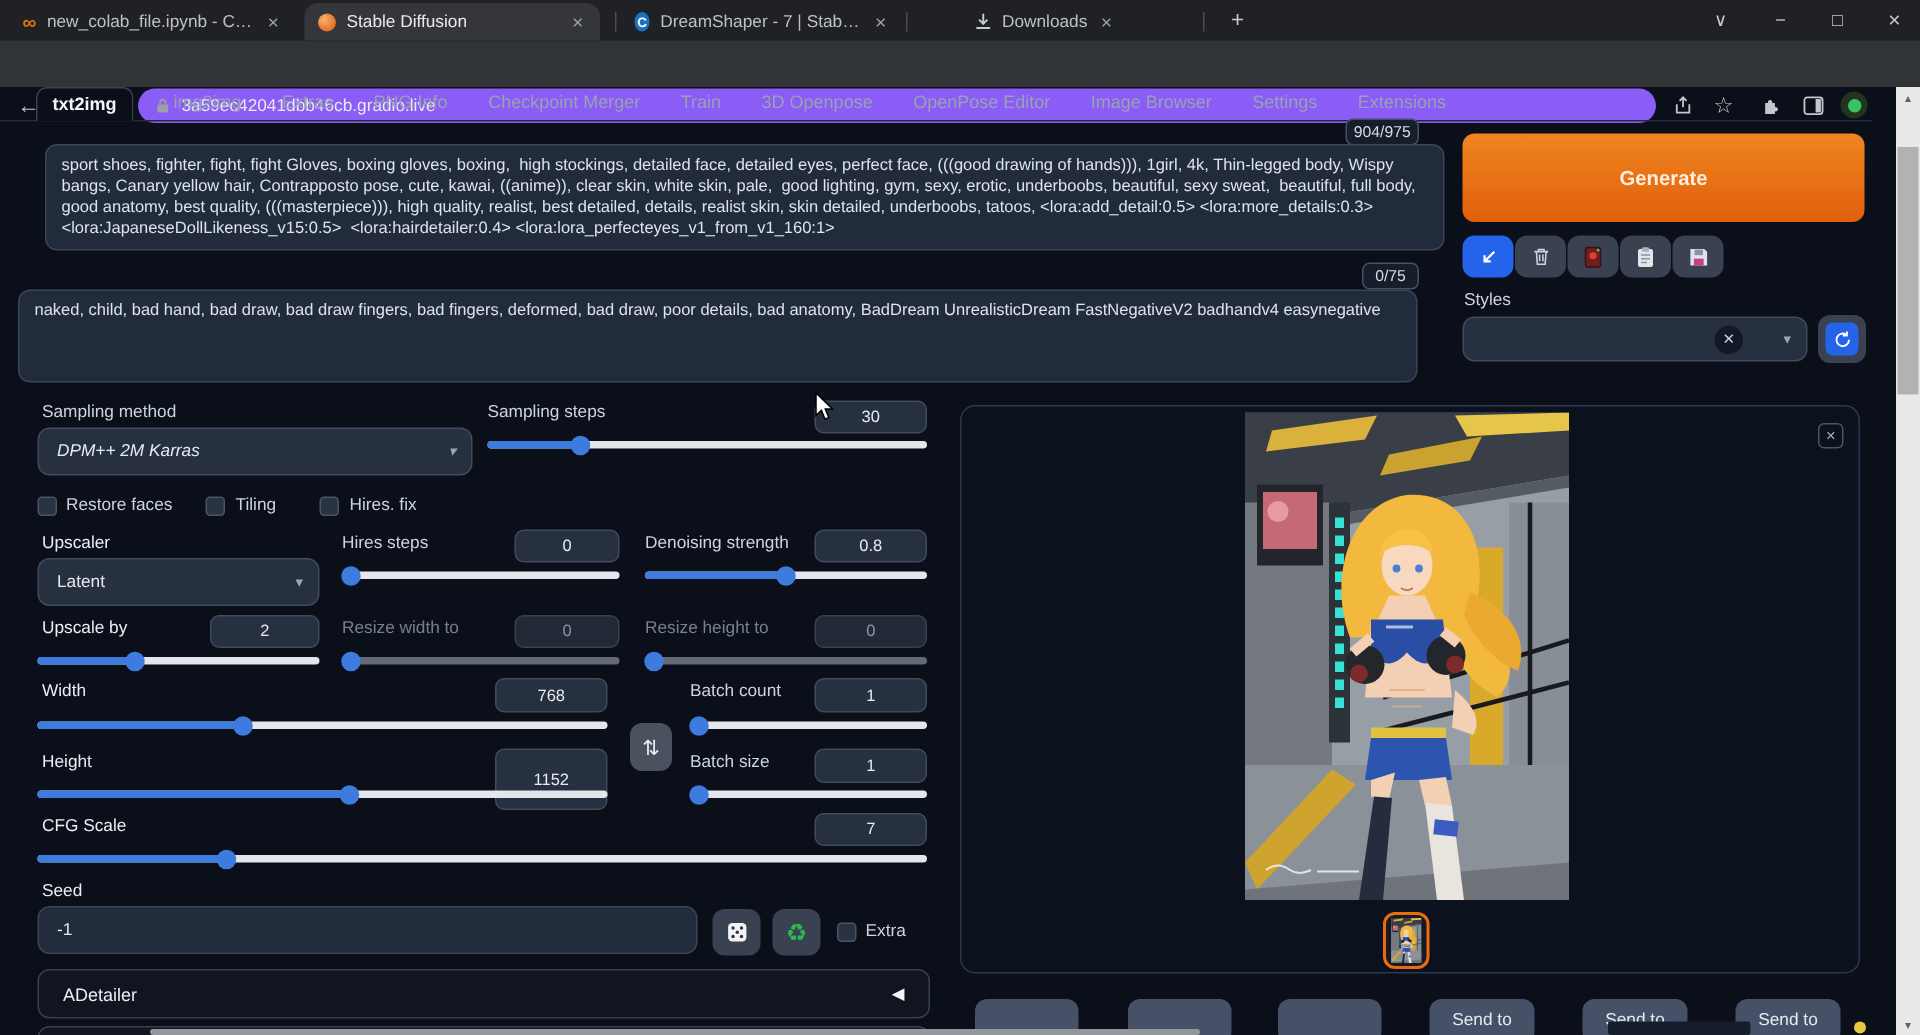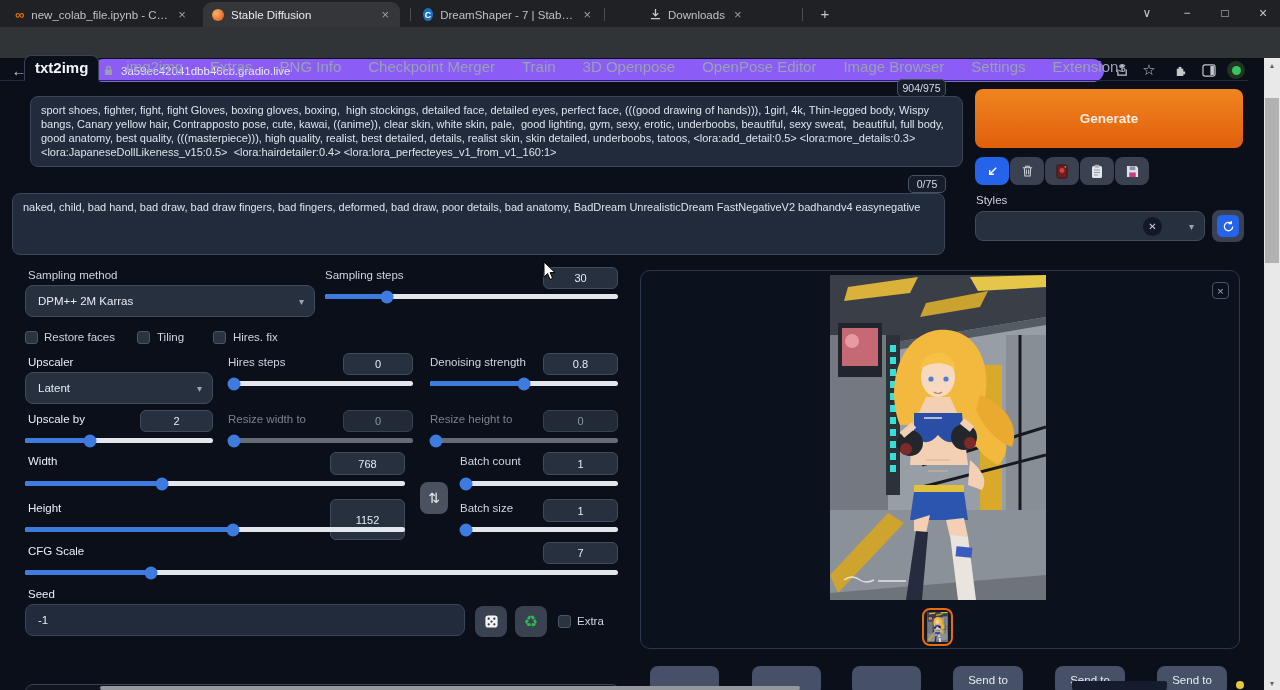--- a/index.html
+++ b/index.html
@@ -23,21 +23,21 @@
            display:flex; align-items:center; justify-content:center; }
   .omni { position:absolute; left:92px; top:32px; width:1012px; height:23px; background:#8b5cf6;
           border-radius:12px; display:flex; align-items:center; gap:8px; padding:0 12px;
           color:#e8eaed; font-size:11.5px; }
   .tbico { position:absolute; top:33px; color:#c4c7ca; font-size:13px; width:20px; height:20px;
            display:flex; align-items:center; justify-content:center; }
 
   
   .gnav { position:absolute; left:0; top:58px; width:1248px; height:23px; display:flex; align-items:flex-end;
           gap:27px; padding-left:24px; border-bottom:1px solid #232c3d; }
-  .gtab { color:#98a2b3; font-size:15px; padding-bottom:5px; white-space:nowrap; cursor:default; }
+  .gtab { color:#98a2b3; font-size:12px; padding-bottom:5px; white-space:nowrap; cursor:default; }
   .gtab.active { color:#f2f5f9; font-weight:700; padding:3px 10px 4px; border:1px solid #394356;
                  border-bottom:1px solid #0b0f19; border-radius:7px 7px 0 0; margin-bottom:-1px; background:#0b0f19; }
 
   
   textarea.prompt { position:absolute; background:#212b3b; border:1px solid #3a4557; border-radius:8px;
           color:#dde3ec; font-size:11px; line-height:14px; padding:6px 10px; resize:none; outline:none;
           font-family:"Liberation Sans", sans-serif; overflow:hidden; }
   .counter { position:absolute; background:#161e2c; border:1px solid #465163; border-radius:5px;
           color:#d6dce6; font-size:10.5px; display:flex; align-items:center; justify-content:center; }
   .lbl { position:absolute; font-size:11.5px; color:#ccd4df; white-space:nowrap; }
@@ -211,21 +211,21 @@
     <span style="width:22px; height:22px; border-radius:5px; background:#2563eb; display:flex; align-items:center; justify-content:center;">
       <svg width="13" height="13" viewBox="0 0 14 14">
           <path d="M11.5 7 a4.5 4.5 0 1 1-1.4-3.2 M10 1 v3 h-3" stroke="#fff" stroke-width="1.4" fill="none"></path>
         </svg>
     </span>
   </div>
 
   <div class="lbl" style="left:28px; top:269px;">Sampling method</div>
   <div class="lbl" style="left:325px; top:269px;">Sampling steps</div>
   <div class="numbox" style="left:543px; top:267px; width:75px; height:22px;">30</div>
-  <div class="dropdown" style="left:25px; top:285px; width:290px; height:32px;">
+  <div class="dropdown" style="left:25px; top:285px; width:290px; height:32px;font-style:italic;">
     <span>DPM++ 2M Karras</span>
     <span class="caret">▾</span>
   </div>
   <div class="slider" style="left:325px; top:294px; width:293px;">
     <span class="fill" style="width:62px;"></span>
       <span class="knob" style="left:62px;"></span>
   </div>
 
   <span class="checkbox" style="left:25px; top:331px;"></span>
   <div class="lbl" style="left:44px; top:331px;">Restore faces</div>
@@ -316,20 +316,24 @@
         <circle cx="5" cy="11" r="1.2" fill="#30343a"></circle>
         <circle cx="11" cy="11" r="1.2" fill="#30343a"></circle>
       </svg>
   </div>
   <div class="toolbtn" style="left:515px; top:606px; width:32px; height:31px; color:#2eb84d; font-size:16px;">
     <span>♻</span>
   </div>
   <span class="checkbox" style="left:558px; top:615px;"></span>
   <div class="lbl" style="left:577px; top:615px;">Extra</div>
 
+  <div class="accordion" style="left:25px; top:646px; width:595px; height:33px; padding:0 16px; font-size:12px;">
+    <span>ADetailer</span>
+    <span style="margin-left:auto; font-size:11px; color:#f2f5f9;">◀</span>
+  </div>
   <div class="accordion" style="left:25px; top:684px; width:595px; height:14px; border-radius:8px 8px 0 0;"></div>
 
   <div class="gallery"></div>
 
   <svg class="abs" style="left:830px; top:275px;" width="216" height="325" viewBox="0 0 216 325">
     <defs>
       <g id="genimg">
         <rect width="216" height="325" fill="#989ea6"></rect>
         <polygon points="0,0 216,0 216,42 0,78" fill="#3a3f47"></polygon>
         <polygon points="18,12 88,2 80,18 14,26" fill="#d9b13b"></polygon>

